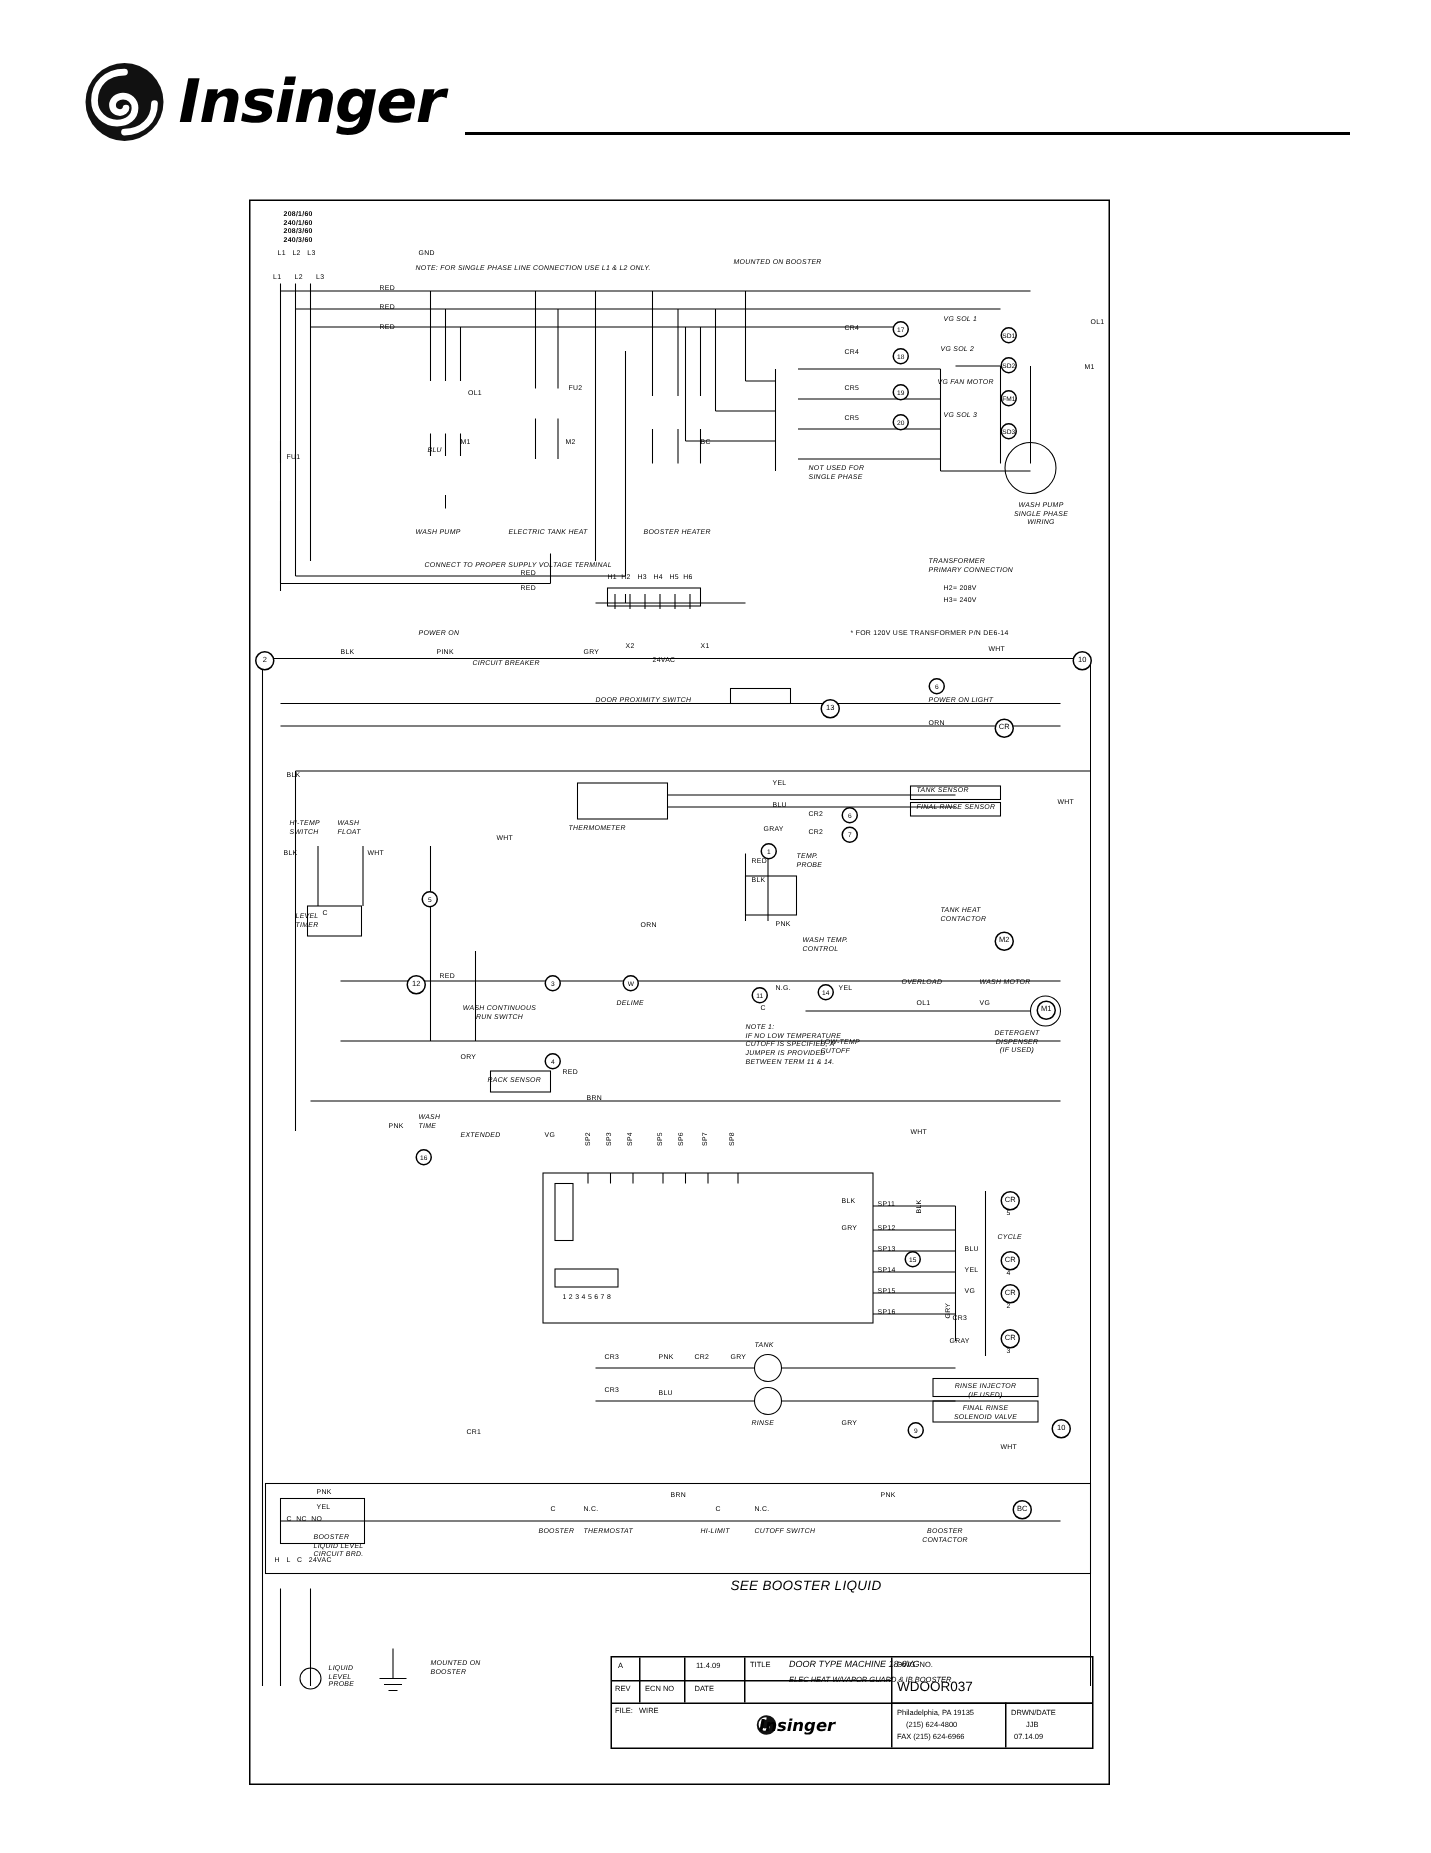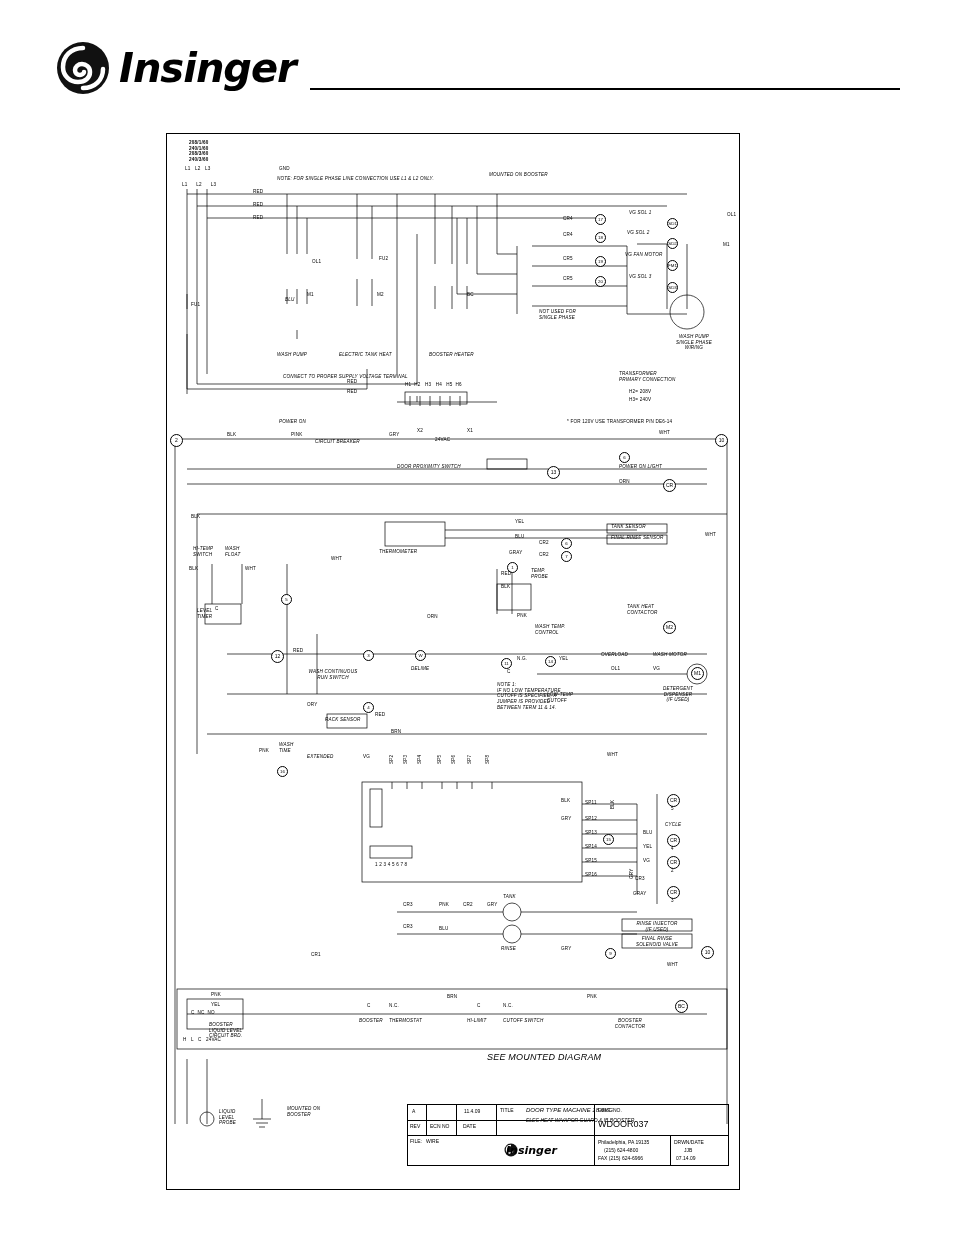--- a/index.html
+++ b/index.html
@@ -371,21 +371,21 @@
       <div class="lbl i" style="left:222px;top:884px;">THERMOSTAT</div>
       <div class="lbl" style="left:280px;top:860px;">BRN</div>
       <div class="lbl" style="left:310px;top:869px;">C</div>
       <div class="lbl" style="left:336px;top:869px;">N.C.</div>
       <div class="lbl i" style="left:300px;top:884px;">HI-LIMIT</div>
       <div class="lbl i" style="left:336px;top:884px;">CUTOFF SWITCH</div>
       <div class="lbl" style="left:420px;top:860px;">PNK</div>
       <div class="lbl i c" style="left:432px;top:884px;width:62px;">BOOSTER
 CONTACTOR</div>
       <div class="node" style="left:508px;top:866px;">BC</div>
-      <div class="lbl s8 i" style="left:320px;top:918px;">SEE MOUNTED DIAGRAM</div>
+      <div class="lbl s8 i" style="left:320px;top:918px;">SEE BOOSTER LIQUID</div>
       <div class="lbl i" style="left:52px;top:975px;">LIQUID
 LEVEL
 PROBE</div>
       <div class="lbl i" style="left:120px;top:972px;">MOUNTED ON
 BOOSTER</div>
 
       <div class="tb">
         <div class="vl" style="left:88px;top:0;height:30px;"></div>
         <div class="vl" style="left:186px;top:0;height:60px;"></div>
         <div class="vl" style="left:262px;top:30px;height:30px;"></div>

